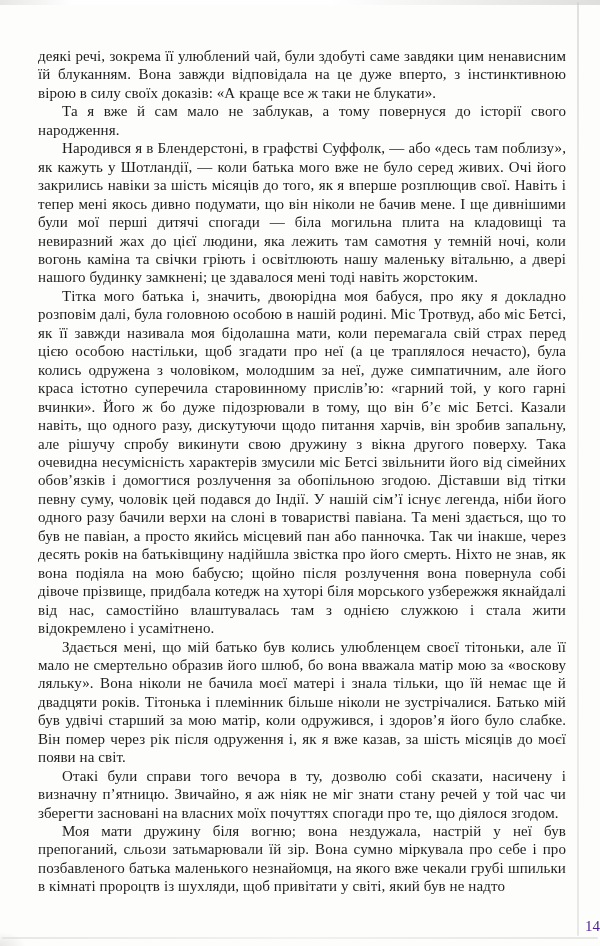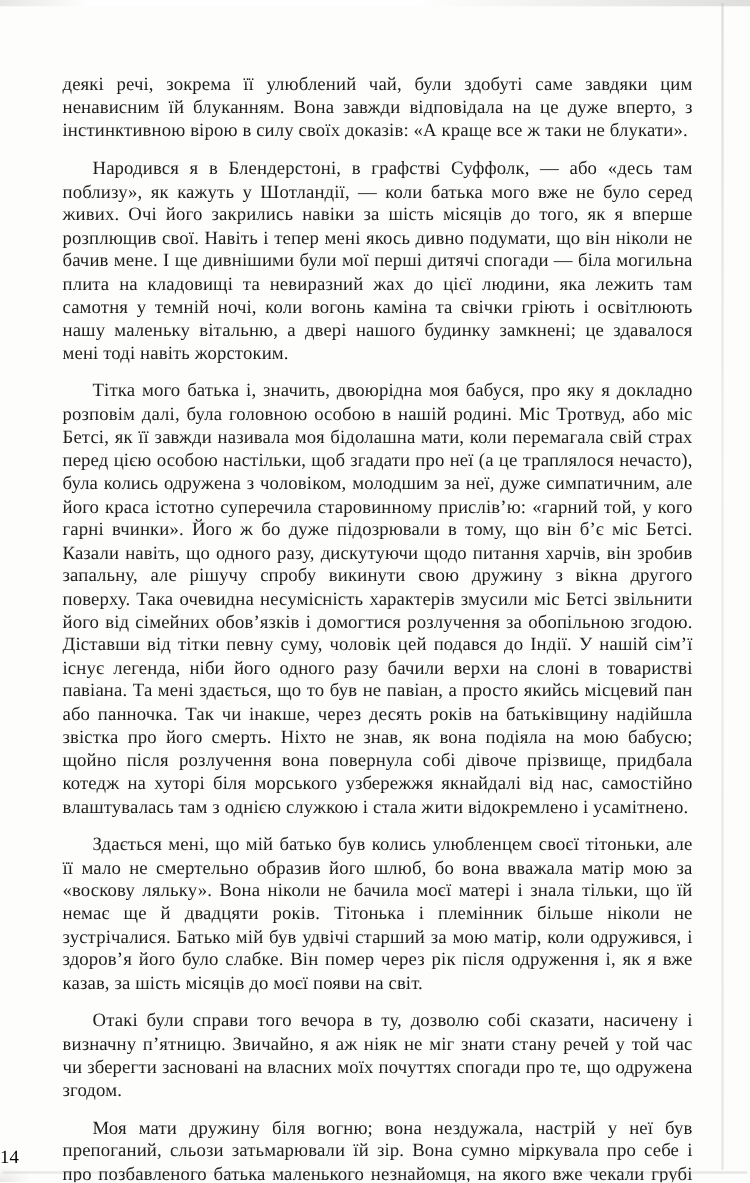--- a/index.html
+++ b/index.html
@@ -22,34 +22,34 @@
     top: 47px;
     width: 528px;
     text-align: justify;
     font-size: 15px;
     line-height: 18.45px;
     letter-spacing: 0.1px;
     hyphens: auto;
     -webkit-hyphens: auto;
   }
   .text-block p {
-    margin: 12px;
+    margin: 0;
     padding: 0;
   }
   .text-block p.indent {
     text-indent: 24px;
   }
   .page-number {
     position: absolute;
     left: 0;
     right: 0;
     top: 918px;
-    text-align: left;
+    text-align: right;
     font-size: 15px;
-    color: #000000;
+    color: #4c1d95;
   }
   
   .scan-top {
     position: absolute;
     top: 0; left: 0; right: 0;
     height: 5px;
     background: linear-gradient(to right, #e3e3e1 0%, #ffffff 12%, #ffffff 55%, #d9d9d7 100%);
     opacity: 0.85;
   }
   .scan-right {
@@ -86,21 +86,22 @@
 <body>
 
 <div class="page">
   <div class="scan-top"></div>
   <div class="scan-right"></div>
   <div class="scan-bottom"></div>
   <div class="scan-corner-bl"></div>
 
   <div class="text-block">
       <p>деякі речі, зокрема її улюблений чай, були здобуті саме завдяки цим ненависним їй блуканням. Вона завжди відповідала на це дуже вперто, з інстинктивною вірою в силу своїх доказів: «А краще все ж таки не блукати».</p>
+      <p class="indent">Та я вже й сам мало не заблукав, а тому повернуся до історії свого народження.</p>
       <p class="indent">Народився я в Блендерстоні, в графстві Суффолк, — або «десь там поблизу», як кажуть у Шотландії, — коли батька мого вже не було серед живих. Очі його закрились навіки за шість місяців до того, як я вперше розплющив свої. Навіть і тепер мені якось дивно подумати, що він ніколи не бачив мене. І ще дивнішими були мої перші дитячі спогади — біла могильна плита на кладовищі та невиразний жах до цієї людини, яка лежить там самотня у темній ночі, коли вогонь каміна та свічки гріють і освітлюють нашу маленьку вітальню, а двері нашого будинку замкнені; це здавалося мені тоді навіть жорстоким.</p>
       <p class="indent">Тітка мого батька і, значить, двоюрідна моя бабуся, про яку я докладно розповім далі, була головною особою в нашій родині. Міс Тротвуд, або міс Бетсі, як її завжди називала моя бідолашна мати, коли перемагала свій страх перед цією особою настільки, щоб згадати про неї (а це траплялося нечасто), була колись одружена з чоловіком, молодшим за неї, дуже симпатичним, але його краса істотно суперечила старовинному прислів’ю: «гарний той, у кого гарні вчинки». Його ж бо дуже підозрювали в тому, що він б’є міс Бетсі. Казали навіть, що одного разу, дискутуючи щодо питання харчів, він зробив запальну, але рішучу спробу викинути свою дружину з вікна другого поверху. Така очевидна несумісність характерів змусили міс Бетсі звільнити його від сімейних обов’язків і домогтися розлучення за обопільною згодою. Діставши від тітки певну суму, чоловік цей подався до Індії. У нашій сім’ї існує легенда, ніби його одного разу бачили верхи на слоні в товаристві павіана. Та мені здається, що то був не павіан, а просто якийсь місцевий пан або панночка. Так чи інакше, через десять років на батьківщину надійшла звістка про його смерть. Ніхто не знав, як вона подіяла на мою бабусю; щойно після розлучення вона повернула собі дівоче прізвище, придбала котедж на хуторі біля морського узбережжя якнайдалі від нас, самостійно влаштувалась там з однією служкою і стала жити відокремлено і усамітнено.</p>
       <p class="indent">Здається мені, що мій батько був колись улюбленцем своєї тітоньки, але її мало не смертельно образив його шлюб, бо вона вважала матір мою за «воскову ляльку». Вона ніколи не бачила моєї матері і знала тільки, що їй немає ще й двадцяти років. Тітонька і племінник більше ніколи не зустрічалися. Батько мій був удвічі старший за мою матір, коли одружився, і здоров’я його було слабке. Він помер через рік після одруження і, як я вже казав, за шість місяців до моєї появи на світ.</p>
-      <p class="indent">Отакі були справи того вечора в ту, дозволю собі сказати, насичену і визначну п’ятницю. Звичайно, я аж ніяк не міг знати стану речей у той час чи зберегти засновані на власних моїх почуттях спогади про те, що одружена згодом.</p>
+      <p class="indent">Отакі були справи того вечора в ту, дозволю собі сказати, насичену і визначну п’ятницю. Звичайно, я аж ніяк не міг знати стану речей у той час чи зберегти засновані на власних моїх почуттях спогади про те, що діялося згодом.</p>
       <p class="indent">Моя мати дружину біля вогню; вона нездужала, настрій у неї був препоганий, сльози затьмарювали їй зір. Вона сумно міркувала про себе і про позбавленого батька маленького незнайомця, на якого вже чекали грубі шпильки в кімнаті пророцтв із шухляди, щоб привітати у світі, який був не надто</p>
     </div>
 
   <div class="page-number">14</div>
 </div>
 
 </body></html>

